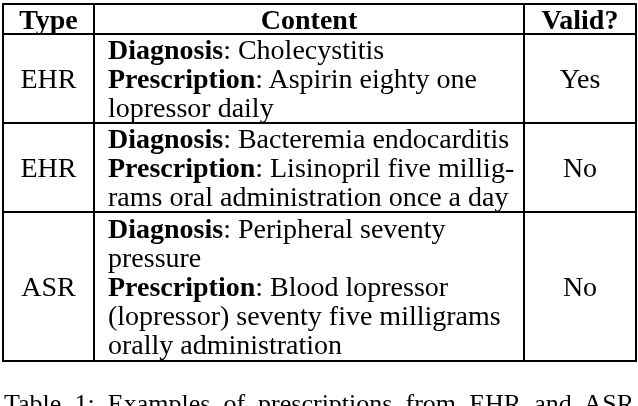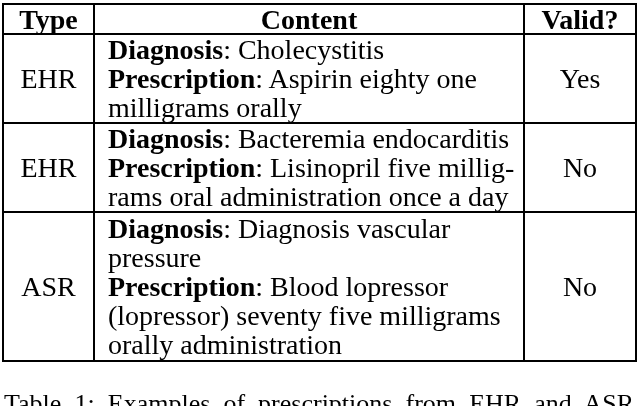--- a/index.html
+++ b/index.html
@@ -79,37 +79,37 @@
       <th>Content</th>
       <th>Valid?</th>
     </tr>
   </thead>
   <tbody>
     <tr class="row-1">
       <td class="type-cell">EHR</td>
       <td class="content-cell">
         <div class="content-line"><span class="field-label">Diagnosis</span><span>: Cholecystitis</span></div>
         <div class="content-line"><span class="field-label">Prescription</span><span>: Aspirin eighty one</span></div>
-        <div class="content-line"><span class="field-label"></span><span>milligrams orally</span></div>
+        <div class="content-line"><span class="field-label"></span><span>lopressor daily</span></div>
       </td>
       <td class="valid-cell">Yes</td>
     </tr>
     <tr class="row-2">
       <td class="type-cell">EHR</td>
       <td class="content-cell">
         <div class="content-line"><span class="field-label">Diagnosis</span><span>: Bacteremia endocarditis</span></div>
         <div class="content-line"><span class="field-label">Prescription</span><span>: Lisinopril five millig-</span></div>
         <div class="content-line"><span class="field-label"></span><span>rams oral administration once a day</span></div>
       </td>
       <td class="valid-cell">No</td>
     </tr>
     <tr class="row-3">
       <td class="type-cell">ASR</td>
       <td class="content-cell">
-        <div class="content-line"><span class="field-label">Diagnosis</span><span>: Diagnosis vascular</span></div>
+        <div class="content-line"><span class="field-label">Diagnosis</span><span>: Peripheral seventy</span></div>
         <div class="content-line"><span class="field-label"></span><span>pressure</span></div>
         <div class="content-line"><span class="field-label">Prescription</span><span>: Blood lopressor</span></div>
         <div class="content-line"><span class="field-label"></span><span>(lopressor) seventy five milligrams</span></div>
         <div class="content-line"><span class="field-label"></span><span>orally administration</span></div>
       </td>
       <td class="valid-cell">No</td>
     </tr>
   </tbody>
 </table>
 

